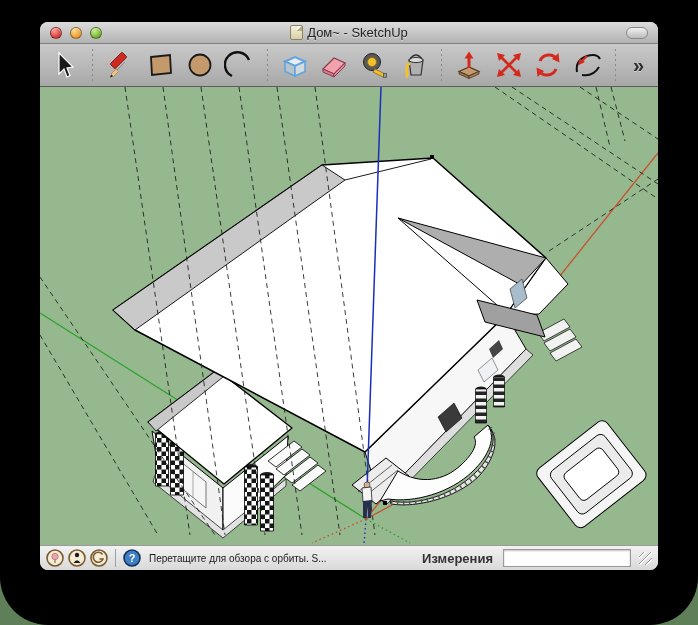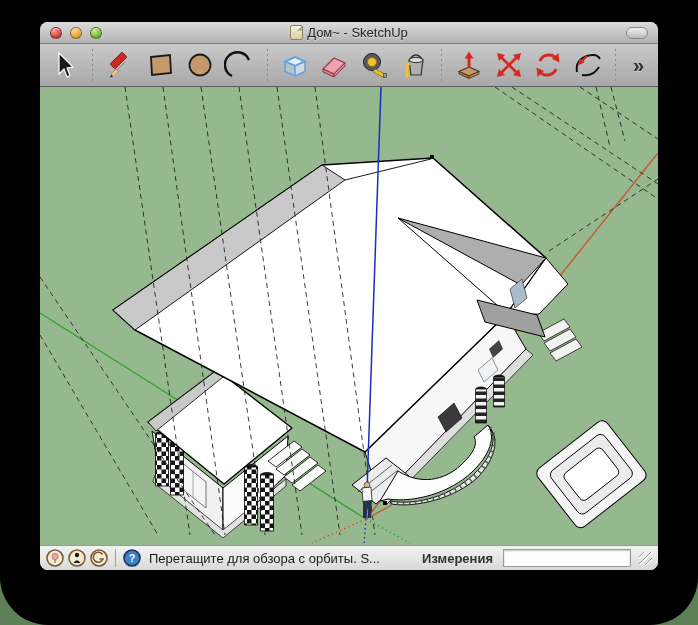--- a/index.html
+++ b/index.html
@@ -52,21 +52,21 @@
   
   .viewport { height:458px; background:#96B88F; position:relative; }
   .viewport svg { display:block; }
 
   
   .statusbar { height:25px; background:linear-gradient(#f2f2f2,#d9d9d9);
                border-top:1px solid #9a9a9a; display:flex; align-items:center;
                padding:0 6px; gap:4px; font-size:12px; color:#222; }
   .sb-icon { width:18px; height:18px; flex:0 0 auto; }
   .sb-divider { width:1px; height:18px; background:#a0a0a0; margin:0 3px; }
-  .sb-hint { margin-left:4px; font-size:13px; color:#1a1a1a; white-space:nowrap;
+  .sb-hint { margin-left:4px; font-size:10px; color:#1a1a1a; white-space:nowrap;
              overflow:hidden; text-overflow:ellipsis; }
   .sb-spacer { flex:1; }
   .sb-measure-label { color:#333; font-size:13px; margin-right:6px; white-space:nowrap;font-weight:bold; }
   .sb-input { width:128px; height:18px; border:1px solid #9a9a9a; background:#fff;
               box-shadow:inset 0 1px 2px rgba(0,0,0,.25); font-size:12px; padding:0 3px;
               font-family:"Liberation Sans",sans-serif; }
   .grip { width:13px; height:13px; margin-left:4px; flex:0 0 auto;
           background-image:repeating-linear-gradient(135deg, transparent 0 3px, #888 3px 4px, #fff 4px 5px);
           opacity:.8; }
 </style>

